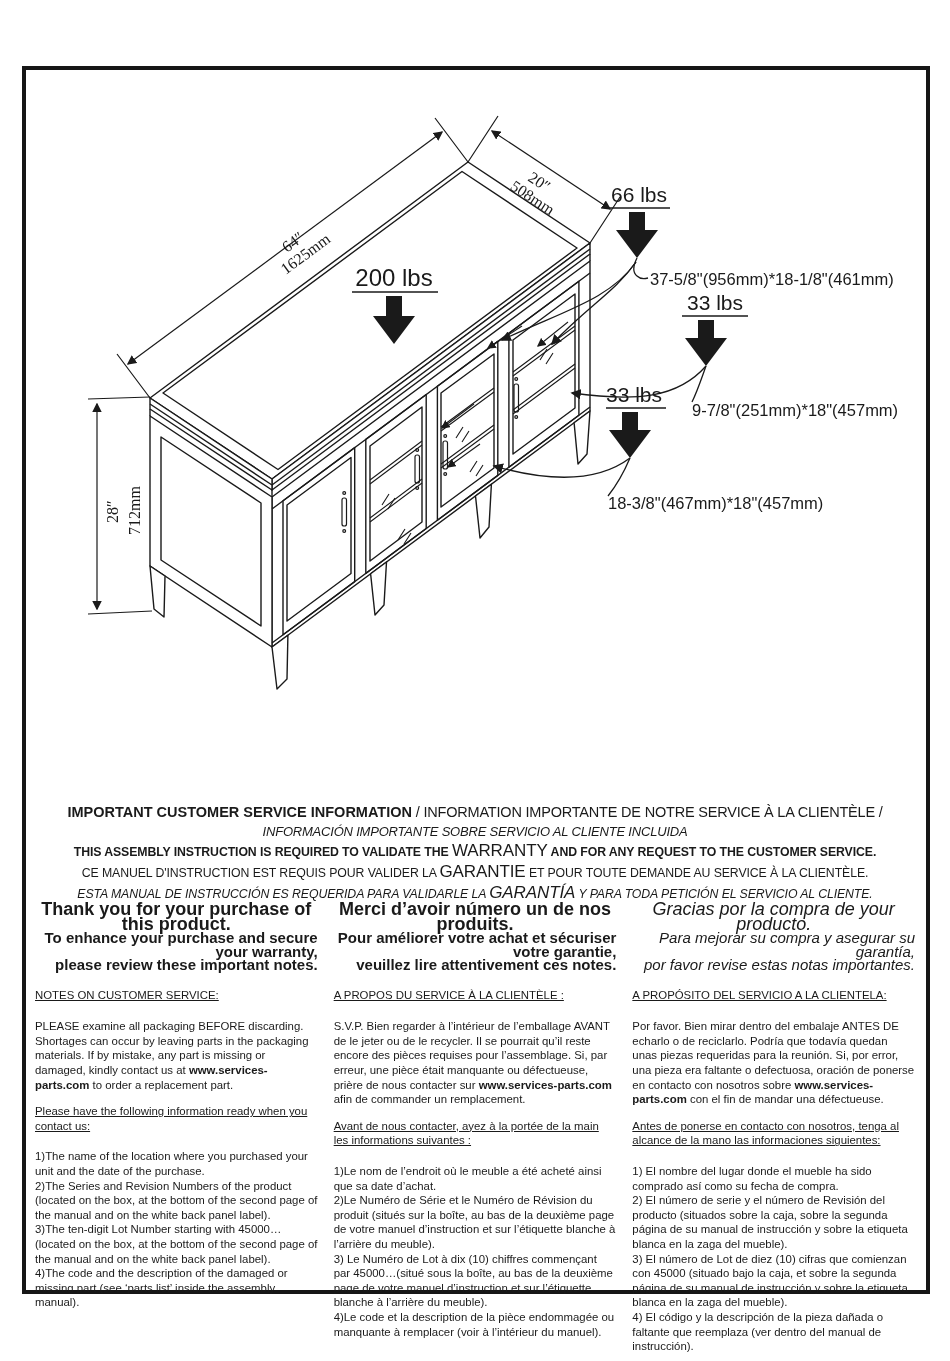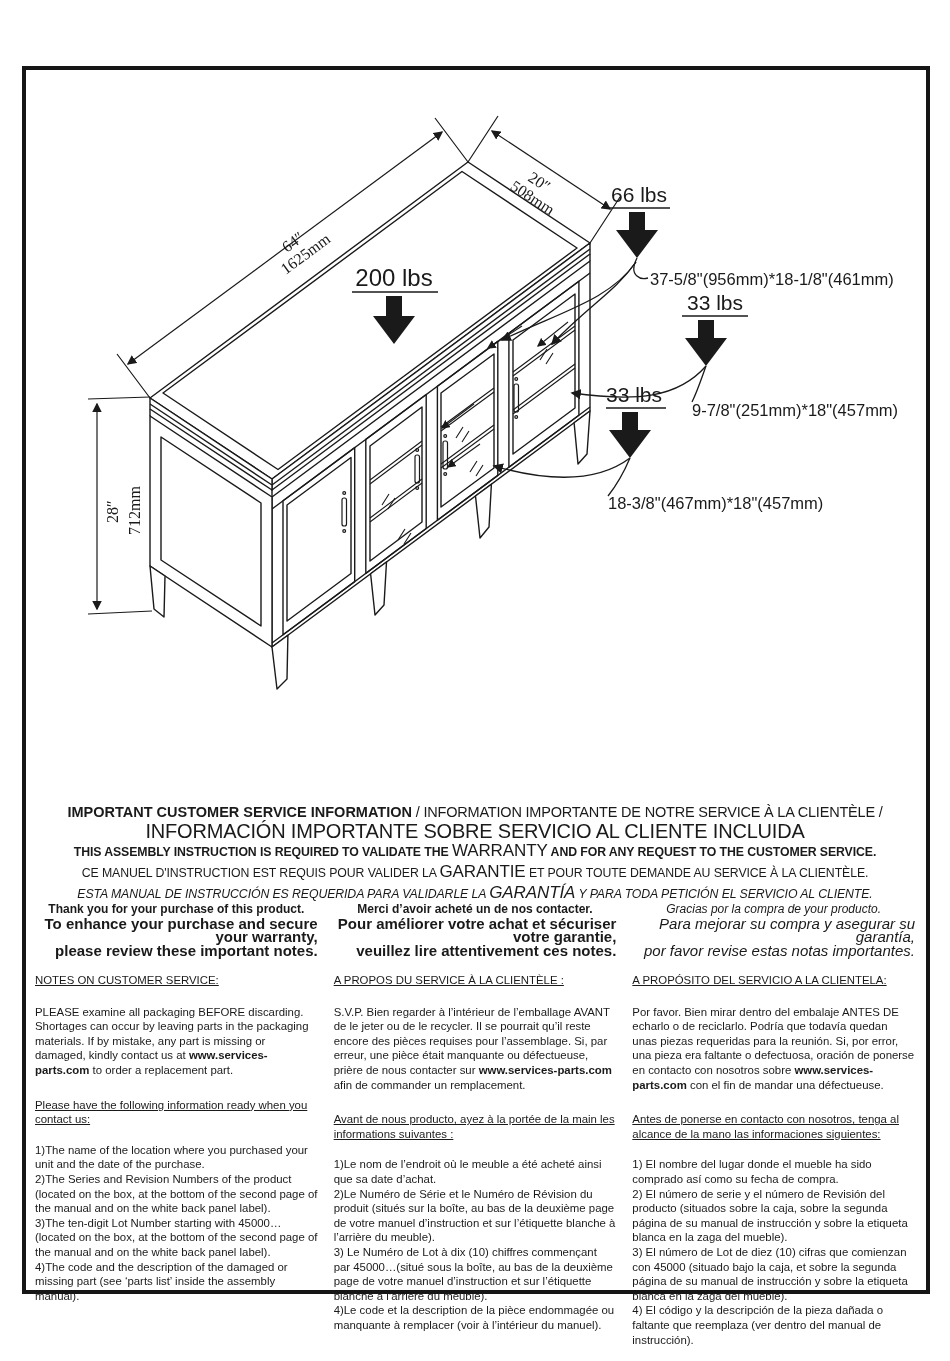--- a/index.html
+++ b/index.html
@@ -7,35 +7,35 @@
   .frame{position:absolute;left:22px;top:66px;width:900px;height:1220px;border:4px solid #161616;}
   .diagram{position:absolute;left:0;top:0;width:950px;height:760px;}
   .diagram text{fill:#1a1a1a;}
   .lbs{font-size:21px;font-family:"Liberation Sans",sans-serif;}
   .lbs-big{font-size:24px;font-family:"Liberation Sans",sans-serif;}
   .cdim{font-size:16.5px;font-family:"Liberation Sans",sans-serif;}
   .ddim{font-size:16px;font-family:"Liberation Serif",serif;}
   .notice{position:absolute;left:30px;top:803px;width:890px;text-align:center;line-height:19px;}
   .n1{font-size:14.5px;letter-spacing:-0.2px;}
   .n1 b{letter-spacing:0;}
-  .n2{font-size:20px;letter-spacing:-0.2px;}
+  .n2{font-size:13px;font-style:italic;letter-spacing:-0.2px;}
   .n3{font-size:12.3px;font-weight:bold;letter-spacing:-0.1px;}
   .n4{font-size:12.3px;letter-spacing:-0.1px;}
   .n5{font-size:12.3px;font-style:italic;letter-spacing:-0.1px;}
   .nbig{font-size:17px;font-weight:400;}
   .cols{position:absolute;left:35px;top:902px;width:880px;display:grid;grid-template-columns:1fr 1fr 1fr;column-gap:16px;}
   .col{font-size:11.4px;line-height:14.6px;}
   .col-head{text-align:center;margin-bottom:0;}
-  .h1en{font-size:12px;font-weight:bold;}
+  .h1en{font-size:18px;font-weight:bold;}
   .h2en{font-size:15px;font-weight:bold;line-height:13.5px;text-align:right;}
   .col-es .h1en{font-weight:400;font-style:italic;}
   .col-es .h2en{font-weight:400;font-style:italic;}
   .sec1{margin-top:16px;text-decoration:underline;}
   .para{margin-top:17px;}
-  .sec2{margin-top:20px;text-decoration:underline;}
+  .sec2{margin-top:12px;text-decoration:underline;}
   .list{margin-top:16px;}
   .url{font-weight:bold;}
 </style>
 </head>
 <body>
 
 <div class="page">
   <div class="frame"></div>
 
   <svg class="diagram" viewBox="0 0 950 760" xmlns="http://www.w3.org/2000/svg">
@@ -201,27 +201,27 @@
       <div class="list">
         <div>1)The name of the location where you purchased your unit and the date of the purchase.</div>
         <div>2)The Series and Revision Numbers of the product (located on the box, at the bottom of the second page of the manual and on the white back panel label).</div>
         <div>3)The ten-digit Lot Number starting with 45000… (located on the box, at the bottom of the second page of the manual and on the white back panel label).</div>
         <div>4)The code and the description of the damaged or missing part (see ‘parts list’ inside the assembly manual).</div>
       </div>
     </div>
 
     <div class="col col-fr">
       <div class="col-head">
-        <div class="h1en">Merci d’avoir acheté un de nos contacter.</div>
+        <div class="h1en">Merci d’avoir número un de nos produits.</div>
         <div class="h2en">Pour améliorer votre achat et sécuriser votre garantie,</div>
         <div class="h2en">veuillez lire attentivement ces notes.</div>
       </div>
       <div class="sec1">A PROPOS DU SERVICE À LA CLIENTÈLE :</div>
       <div class="para"><span>S.V.P. Bien regarder à l’intérieur de l’emballage AVANT de le jeter ou de le recycler. Il se pourrait qu’il reste encore des pièces requises pour l’assemblage. Si, par erreur, une pièce était manquante ou défectueuse, prière de nous contacter sur </span><span class="url">www.services-parts.com</span><span> afin de commander un remplacement.</span></div>
-      <div class="sec2">Avant de nous producto, ayez à la portée de la main les informations suivantes :</div>
+      <div class="sec2">Avant de nous contacter, ayez à la portée de la main les informations suivantes :</div>
       <div class="list">
         <div>1)Le nom de l’endroit où le meuble a été acheté ainsi que sa date d’achat.</div>
         <div>2)Le Numéro de Série et le Numéro de Révision du produit (situés sur la boîte, au bas de la deuxième page de votre manuel d’instruction et sur l’étiquette blanche à l’arrière du meuble).</div>
         <div>3) Le Numéro de Lot à dix (10) chiffres commençant par 45000…(situé sous la boîte, au bas de la deuxième page de votre manuel d’instruction et sur l’étiquette blanche à l’arrière du meuble).</div>
         <div>4)Le code et la description de la pièce endommagée ou manquante à remplacer (voir à l’intérieur du manuel).</div>
       </div>
     </div>
 
     <div class="col col-es">
       <div class="col-head">

